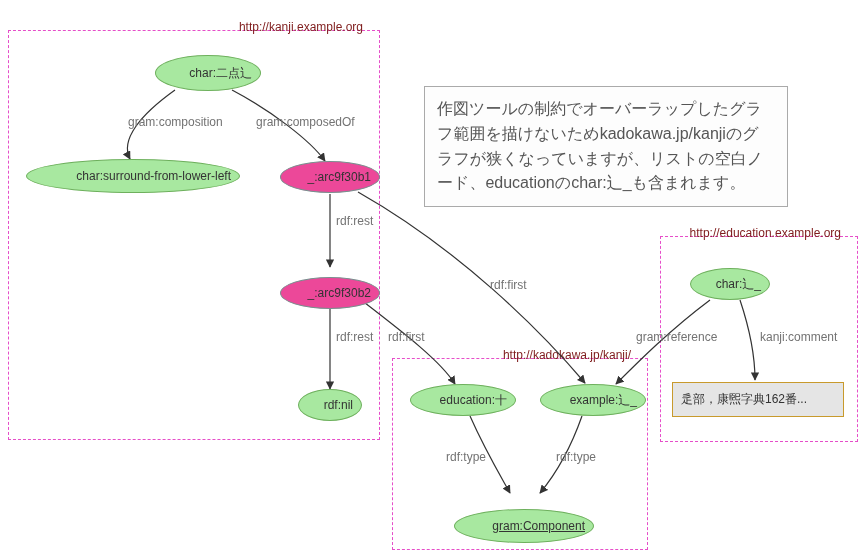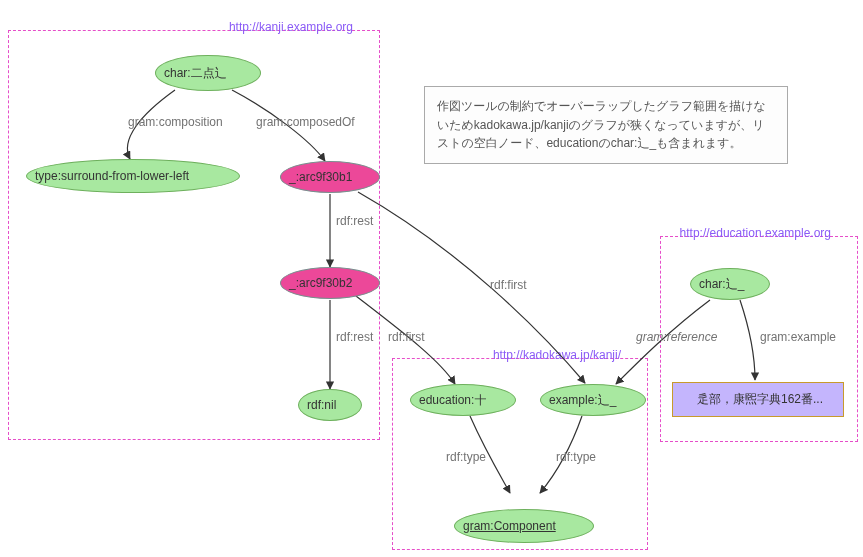--- a/index.html
+++ b/index.html
@@ -14,58 +14,58 @@
     position: relative;
   }
   .graph-box {
     position: absolute;
     border: 1.5px dashed #e64ec9;
     box-sizing: border-box;
   }
   .graph-box .box-title {
     position: absolute;
     top: -4px;
-    right: 24px;
-    color: #8b5cf6;
+    right: 14px;
+    color: #7f1d1d;
     font-size: 12px;
     background: transparent;
     padding: 0 2px;
     transform: translateY(-50%);
   }
   .node {
     position: absolute;
     text-align: center;
     border-radius: 50%;
     display: flex;
     align-items: center;
-    justify-content: flex-start;
+    justify-content: flex-end;
     font-size: 12px;
     border: 1px solid #888;
     box-sizing: border-box;
     padding: 0 8px;
     white-space: nowrap;
   }
   .node.green  { background: #a8e8a0; border-color: #6eb05d; }
   .node.blank  { background: #ec4899; border-color: #7a8f8f; }
   .note-box {
     position: absolute;
     border: 1px solid #aaa;
     background: #fdfdfd;
     padding: 10px 12px;
-    font-size: 12px;
+    font-size: 16px;
     color: #555;
     line-height: 1.55;
     box-sizing: border-box;
   }
   .literal-box {
     position: absolute;
-    background: #c4b5fd;
+    background: #e5e5e5;
     border: 1px solid #c89a2c;
     font-size: 12px;
-    padding: 8px 24px;
+    padding: 8px 8px;
     text-align: left;
     box-sizing: border-box;
     white-space: nowrap;
   }
   .edge-label {
     position: absolute;
     font-size: 12px;
     color: #737373;
     background: transparent;
     white-space: nowrap;
@@ -120,28 +120,28 @@
   <path d="M 710 300 C 670 330, 640 360, 616 384" fill="none" stroke="#333" stroke-width="1.2" marker-end="url(#arrow)"></path>
 
   <path d="M 740 300 C 750 330, 755 355, 755 380" fill="none" stroke="#333" stroke-width="1.2" marker-end="url(#arrow)"></path>
 </svg>
 
 <div class="node green" style="left:155px; top:55px; width:106px; height:36px;">
   <span>char:二点辶</span>
 </div>
 
 <div class="node green" style="left:26px; top:159px; width:214px; height:34px;">
-  <span>type:surround-from-lower-left</span>
+  <span>char:surround-from-lower-left</span>
 </div>
 
 <div class="node blank" style="left:280px; top:161px; width:100px; height:32px;">
   <span>_:arc9f30b1</span>
 </div>
 
-<div class="node blank" style="left:280px; top:267px; width:100px; height:32px;">
+<div class="node blank" style="left:280px; top:277px; width:100px; height:32px;">
   <span>_:arc9f30b2</span>
 </div>
 
 <div class="node green" style="left:298px; top:389px; width:64px; height:32px;">
   <span>rdf:nil</span>
 </div>
 
 <div class="node green" style="left:410px; top:384px; width:106px; height:32px;">
   <span>education:十</span>
 </div>
@@ -167,14 +167,14 @@
 </div>
 
 <span class="edge-label" style="left:128px; top:115px;">gram:composition</span>
 <span class="edge-label" style="left:256px; top:115px;">gram:composedOf</span>
 <span class="edge-label" style="left:336px; top:214px;">rdf:rest</span>
 <span class="edge-label" style="left:490px; top:278px;">rdf:first</span>
 <span class="edge-label" style="left:336px; top:330px;">rdf:rest</span>
 <span class="edge-label" style="left:388px; top:330px;">rdf:first</span>
 <span class="edge-label" style="left:446px; top:450px;">rdf:type</span>
 <span class="edge-label" style="left:556px; top:450px;">rdf:type</span>
-<span class="edge-label" style="left:636px; top:330px;font-style:italic;">gram:reference</span>
-<span class="edge-label" style="left:760px; top:330px;">gram:example</span>
+<span class="edge-label" style="left:636px; top:330px;">gram:reference</span>
+<span class="edge-label" style="left:760px; top:330px;">kanji:comment</span>
 
 </body></html>

